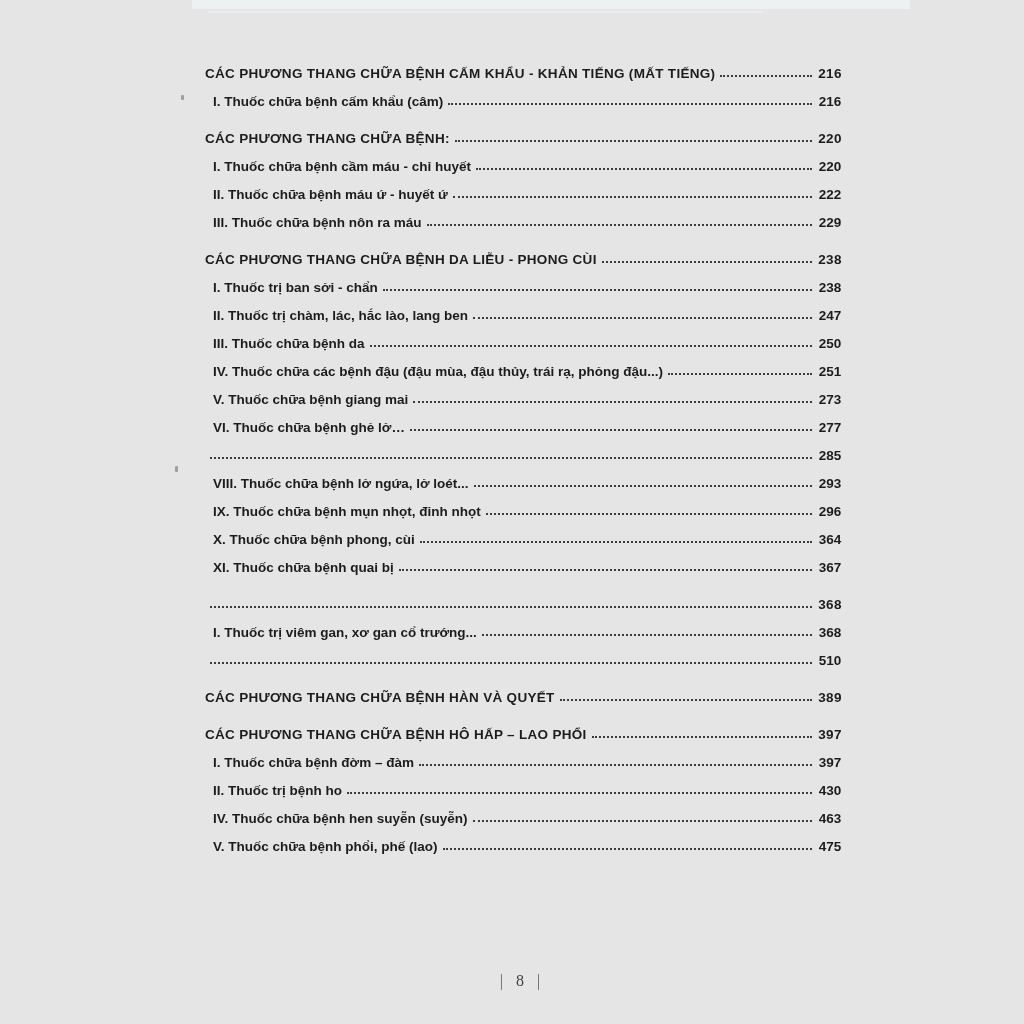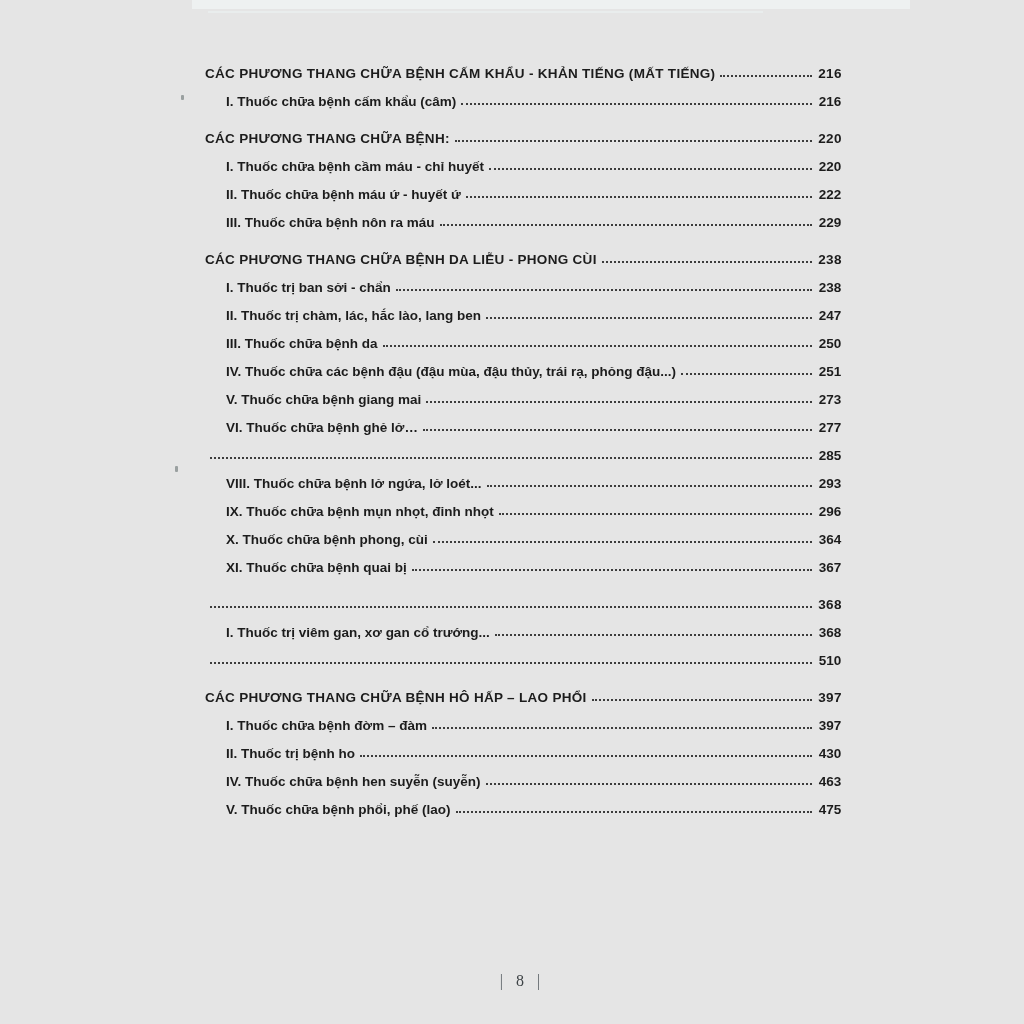--- a/index.html
+++ b/index.html
@@ -46,21 +46,21 @@
     font-size: 13.5px;
     font-weight: bold;
   }
   .toc-row.section { margin-top: 9px; letter-spacing: 0.3px; }
   .toc-row.section:first-child { margin-top: 0; }
   .toc-row .label {
     white-space: nowrap;
     line-height: 20px;
     flex: 0 0 auto;
   }
-  .toc-row.item .label { margin-left: 21px; }
+  .toc-row.item .label { margin-left: 8px; }
   .toc-row .leader {
     flex: 1 1 auto;
     border-bottom: 2px dotted #3c3c3c;
     margin: 0 3px 7px 5px;
     min-width: 10px;
   }
   .toc-row .pagenum {
     flex: 0 0 auto;
     min-width: 30px;
     text-align: center;
@@ -185,20 +185,25 @@
       <div class="toc-row item">
         <span class="label">I. Thuốc trị viêm gan, xơ gan cổ trướng...</span>
         <span class="leader"></span>
         <span class="pagenum">368</span>
       </div>
       <div class="toc-row item">
         <span class="leader"></span>
         <span class="pagenum">510</span>
       </div>
       <div class="toc-row section">
+        <span class="label">CÁC PHƯƠNG THANG CHỮA BỆNH HÀN VÀ QUYẾT</span>
+        <span class="leader"></span>
+        <span class="pagenum">389</span>
+      </div>
+      <div class="toc-row section">
         <span class="label">CÁC PHƯƠNG THANG CHỮA BỆNH HÔ HẤP – LAO PHỔI</span>
         <span class="leader"></span>
         <span class="pagenum">397</span>
       </div>
       <div class="toc-row item">
         <span class="label">I. Thuốc chữa bệnh đờm – đàm</span>
         <span class="leader"></span>
         <span class="pagenum">397</span>
       </div>
       <div class="toc-row item">

